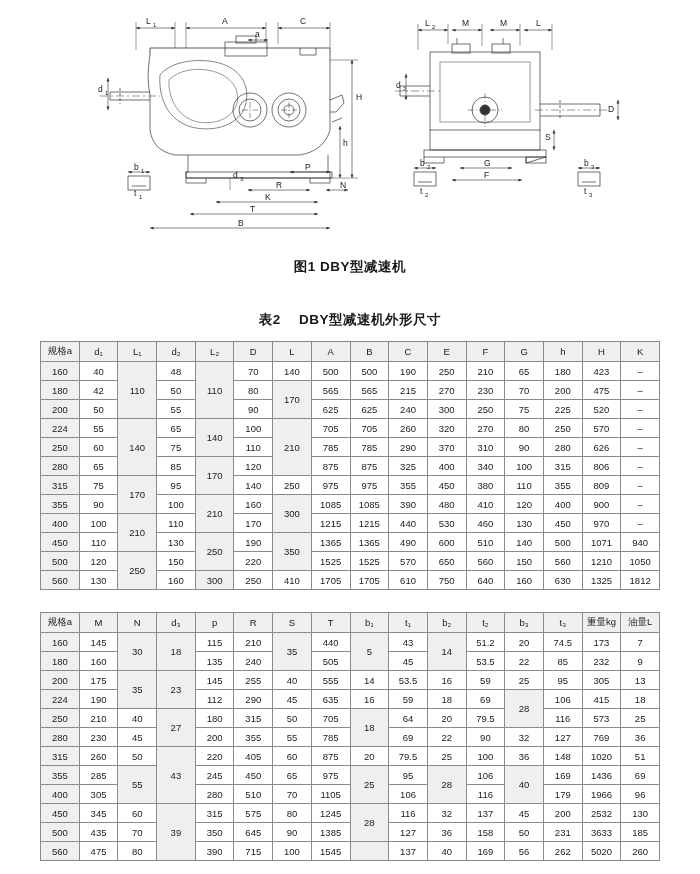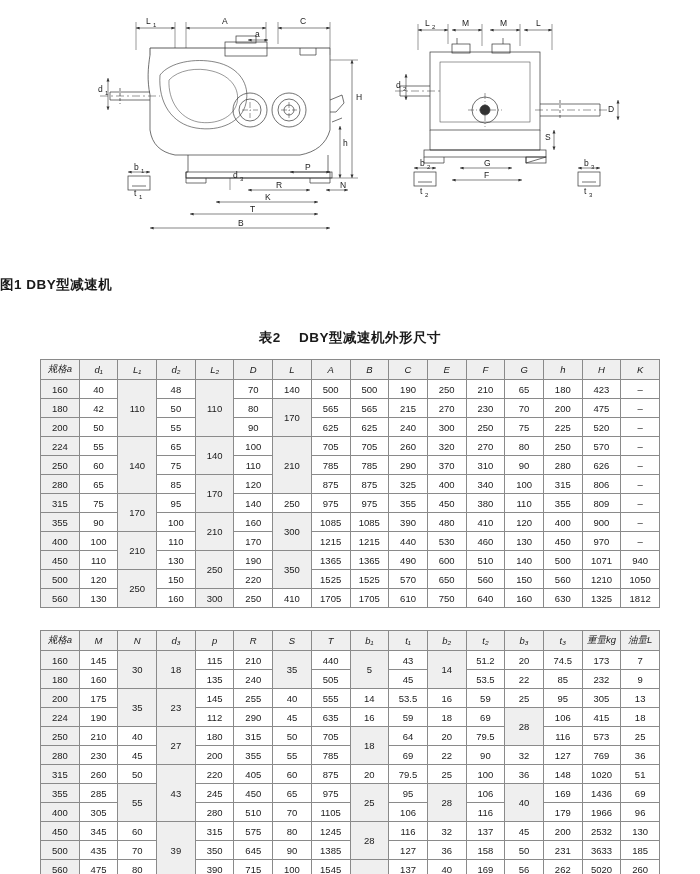--- a/index.html
+++ b/index.html
@@ -25,23 +25,24 @@
   
   .drawing {
     position: relative;
     width: 700px;
     height: 250px;
   }
   .drawing svg { display: block; }
 
   
   .fig-caption {
+    text-align: center;
     font-size: 13.5px;
     font-weight: bold;
-    margin-top: 26px;
+    margin-top: 8px;
     letter-spacing: 0.5px;
   }
   .table-caption {
     text-align: center;
     font-size: 13.5px;
     font-weight: bold;
     margin-top: 35px;
     margin-bottom: 12px;
     letter-spacing: 0.5px;
   }
@@ -62,21 +63,20 @@
     text-align: center;
     vertical-align: middle;
     height: 18px;
     padding: 0;
     font-weight: normal;
   }
   table.dims thead td {
     background: #efefef;
     font-size: 9.5px;
     height: 19px;
-    font-style: italic;
   }
   table.dims td.shade {
     background: #efefef;
   }
   
   .tbl-wrap.second { margin-top: 22px; }
 </style>
 </head>
 <body>
 

